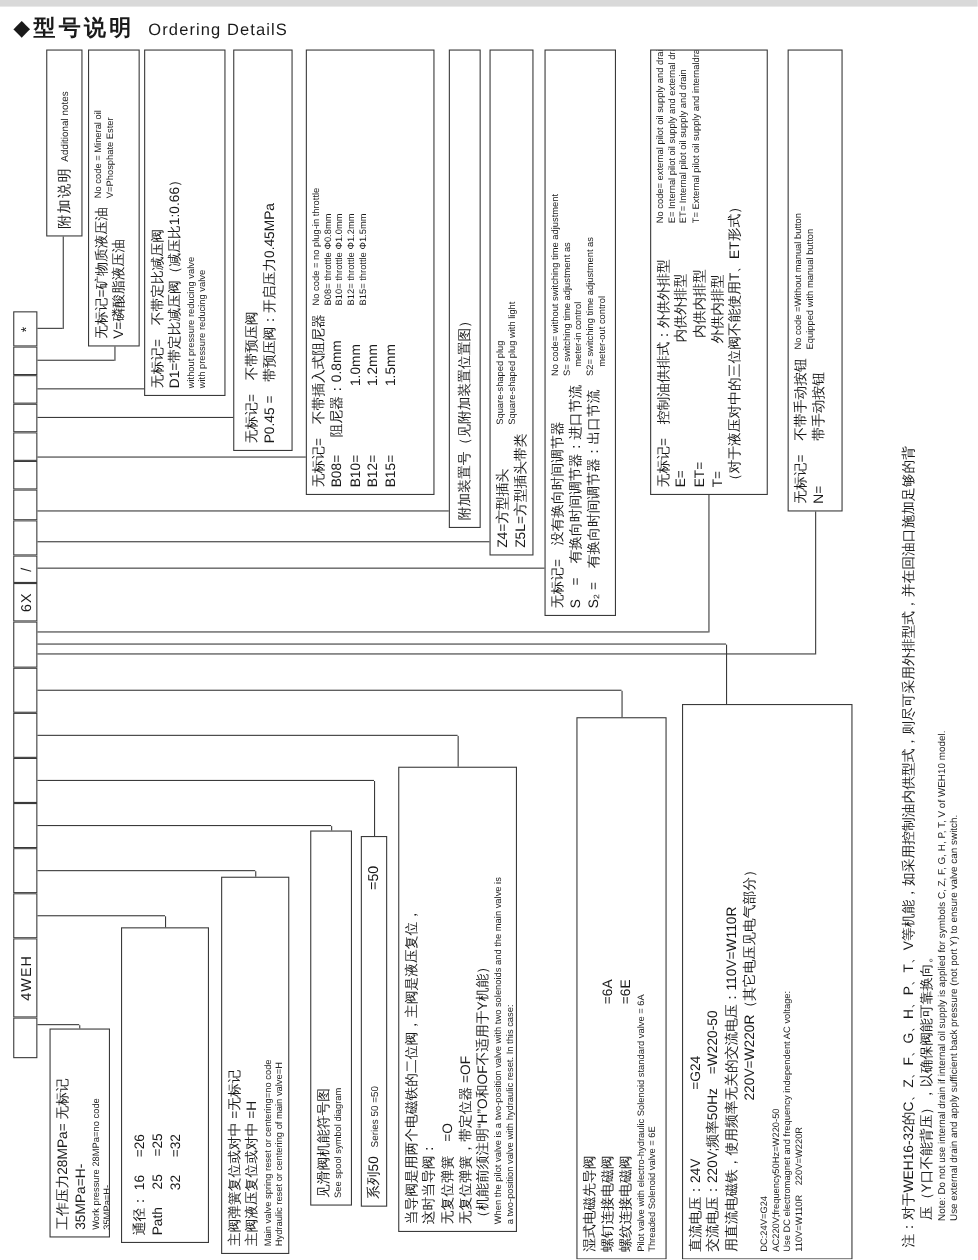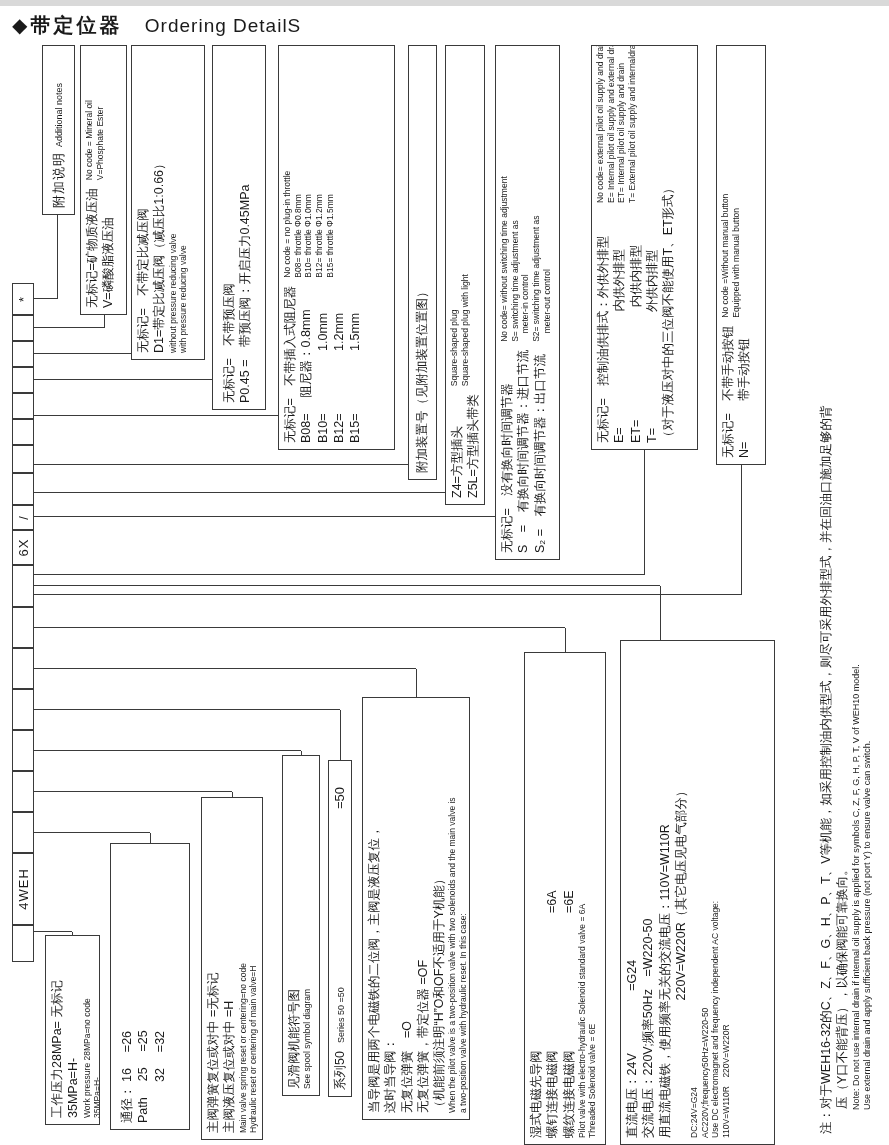--- a/index.html
+++ b/index.html
@@ -1,21 +1,21 @@
 <!DOCTYPE html>
 <html><head>
 <meta charset="utf-8">
 <style>
   html,body{margin:0;padding:0;background:#fff;}
   .screen{position:relative;width:889px;height:1145px;background:#fff;overflow:hidden;
           font-family:"Liberation Sans","DejaVu Sans",sans-serif;color:#1a1a1a;}
   .topstrip{position:absolute;left:0;top:0;width:889px;height:6px;background:#d9d9d9;}
   .title{position:absolute;left:12px;top:12px;white-space:nowrap;}
   .title .zh{font-size:20px;font-weight:bold;letter-spacing:3px;}
-  .title .en{font-size:19px;margin-left:18px;letter-spacing:1px;}
+  .title .en{font-size:15px;margin-left:8px;letter-spacing:1px;}
   
   .landscape{position:absolute;left:0;top:35px;width:1110px;height:880px;
              transform-origin:0 0;transform:rotate(-90deg) translateX(-1110px);}
   .blk{position:absolute;border:1px solid #3a3a3a;background:#fff;box-sizing:border-box;
        padding:3px 6px;overflow:hidden;}
   .noborder{border:none;}
   .ln{font-size:12.5px;line-height:1.3;white-space:pre;}
   .ln.en{font-size:8.5px;line-height:1.25;color:#222;}
   .cols{display:flex;gap:8px;align-items:flex-start;}
   .col{flex:0 0 auto;}
@@ -31,21 +31,21 @@
   .notewrap .ln{font-size:12.5px;}
   .notewrap .ln.en{font-size:9px;padding-left:24px;}
 </style>
 </head>
 <body>
 
 <div class="screen">
   <div class="topstrip"></div>
 
   <div class="title">
-    <span class="zh">◆带定位器</span>
+    <span class="zh">◆型号说明</span>
     <span class="en">Ordering DetailS</span>
   </div>
 
   <div class="landscape" id="landscape">
 
     <div class="blk" style="left:20px;top:45px;width:190px;height:55px;">
       <div>
           <div class="ln">工作压力28MPa= 无标记</div>
           <div class="ln">35MPa=H-</div>
           <div class="ln en">Work pressure 28MPa=no code</div>

